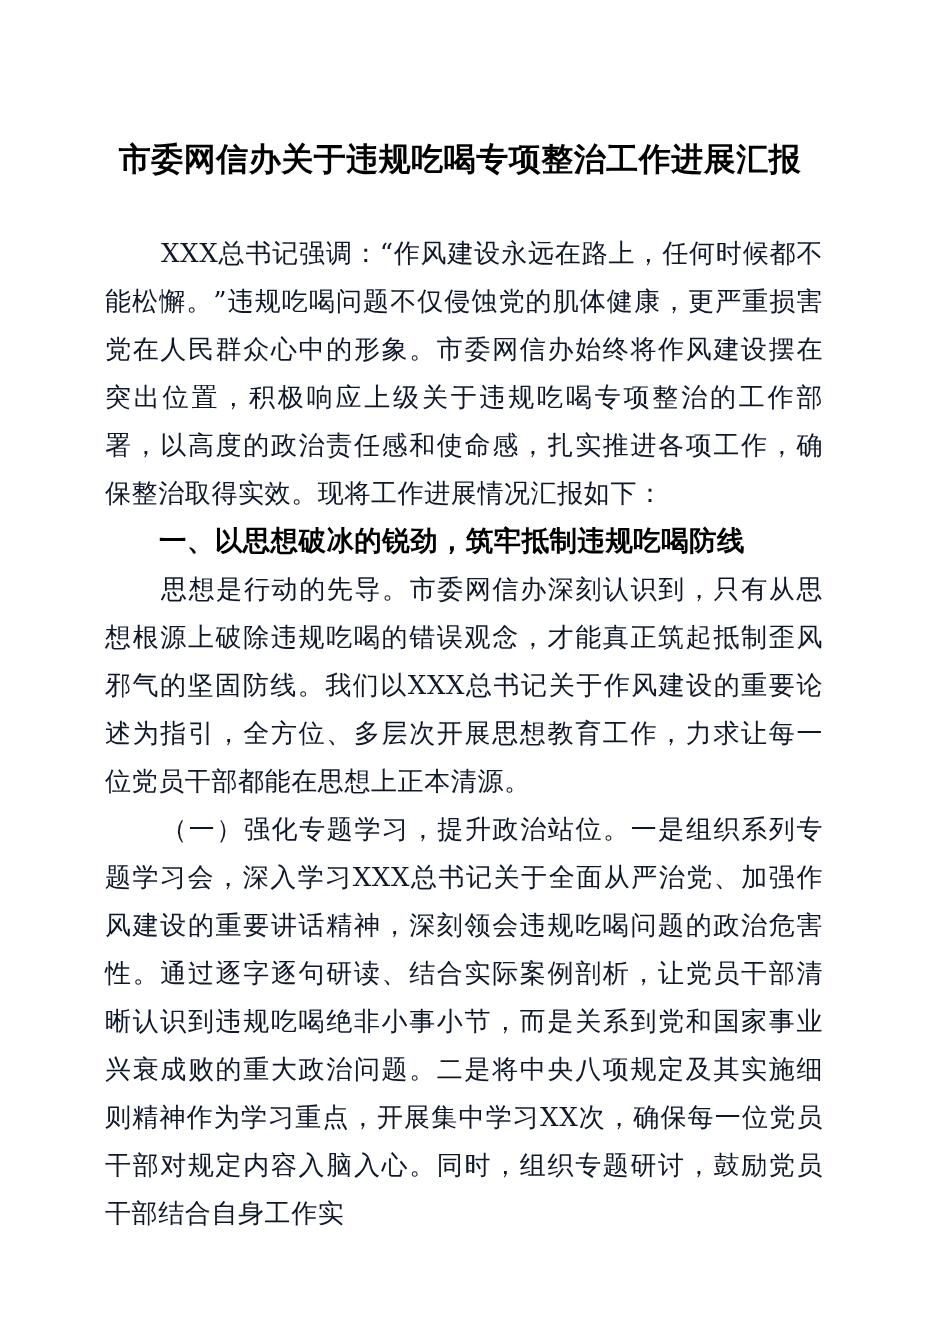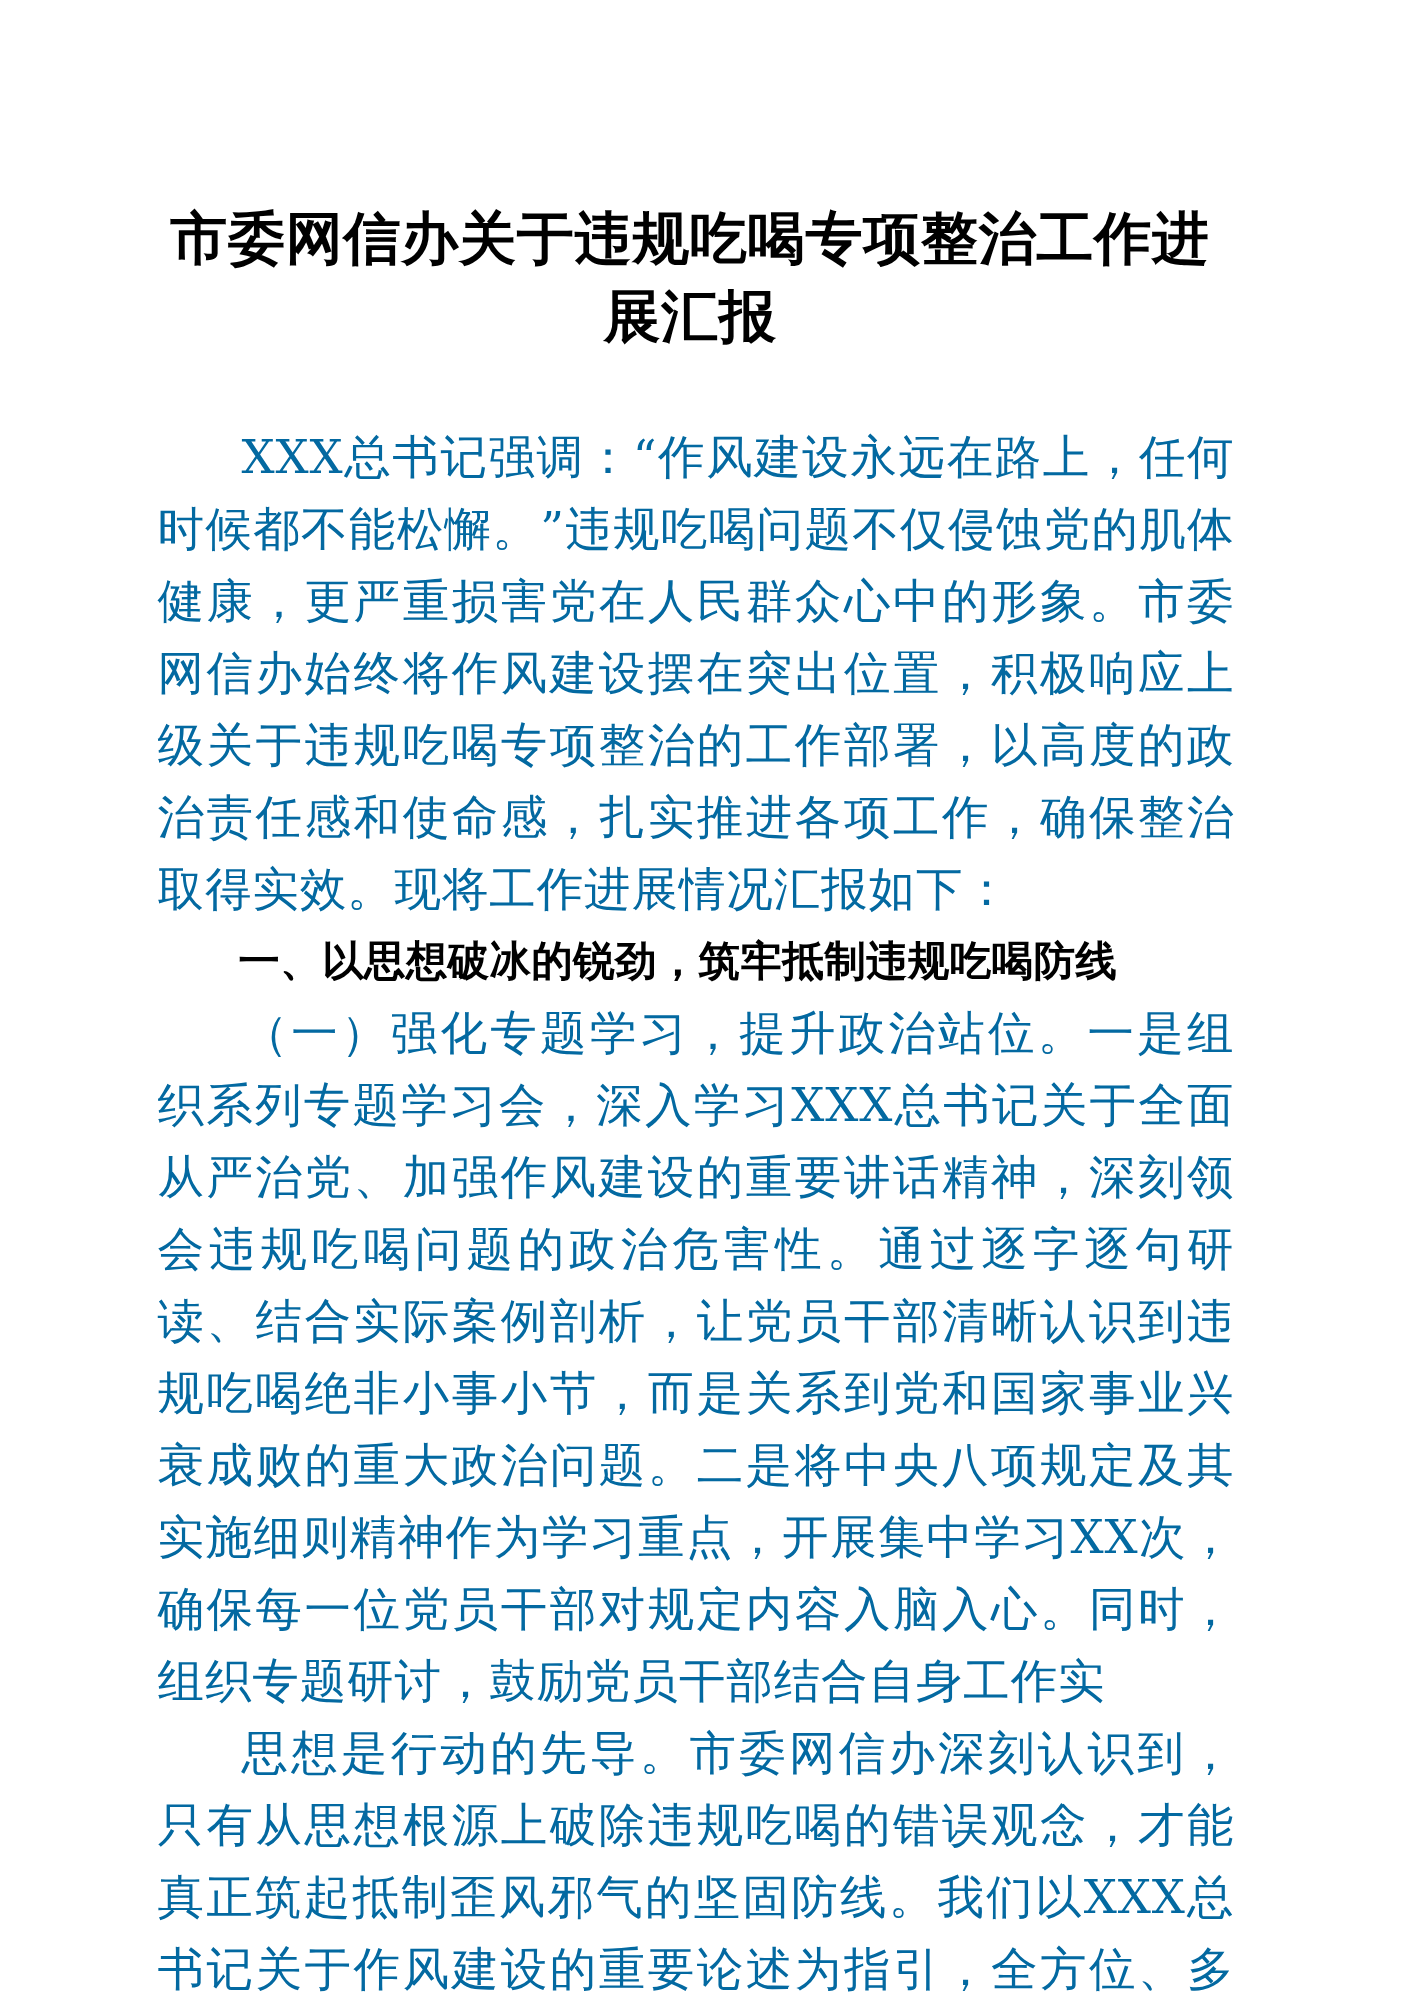--- a/index.html
+++ b/index.html
@@ -21,36 +21,36 @@
     position: absolute;
     left: 105px;
     top: 0;
     width: 718px;
   }
 
   
   .doc-title {
     font-family: "DejaVu Serif", "Liberation Serif", serif;
     font-weight: 700;
-    font-size: 38px;
+    font-size: 32px;
     line-height: 52px;
     color: #000000;
     text-align: center;
     margin: 0;
     padding-top: 133px;
     letter-spacing: 0.5px;
     width: 710px;
   }
 
   
   .body-para {
     font-family: "DejaVu Serif", "Liberation Serif", serif;
-    font-size: 31px;
+    font-size: 26px;
     line-height: 48px;
-    color: #0369a1;
+    color: #0f172a;
     text-align: justify;
     text-justify: inter-character;
     text-indent: 56px;
     margin: 0;
     letter-spacing: 0.6px;
     font-weight: 400;
   }
 
   .body-para:first-of-type {
     margin-top: 44px;
@@ -74,18 +74,18 @@
 
 <div class="page">
   <div class="content">
 
     <h1 class="doc-title">市委网信办关于违规吃喝专项整治工作进展汇报</h1>
 
     <p class="body-para">XXX总书记强调：“作风建设永远在路上，任何时候都不能松懈。”违规吃喝问题不仅侵蚀党的肌体健康，更严重损害党在人民群众心中的形象。市委网信办始终将作风建设摆在突出位置，积极响应上级关于违规吃喝专项整治的工作部署，以高度的政治责任感和使命感，扎实推进各项工作，确保整治取得实效。现将工作进展情况汇报如下：</p>
 
     <p class="section-heading">一、以思想破冰的锐劲，筑牢抵制违规吃喝防线</p>
 
+    <p class="body-para">思想是行动的先导。市委网信办深刻认识到，只有从思想根源上破除违规吃喝的错误观念，才能真正筑起抵制歪风邪气的坚固防线。我们以XXX总书记关于作风建设的重要论述为指引，全方位、多层次开展思想教育工作，力求让每一位党员干部都能在思想上正本清源。</p>
+
     <p class="body-para">（一）强化专题学习，提升政治站位。一是组织系列专题学习会，深入学习XXX总书记关于全面从严治党、加强作风建设的重要讲话精神，深刻领会违规吃喝问题的政治危害性。通过逐字逐句研读、结合实际案例剖析，让党员干部清晰认识到违规吃喝绝非小事小节，而是关系到党和国家事业兴衰成败的重大政治问题。二是将中央八项规定及其实施细则精神作为学习重点，开展集中学习XX次，确保每一位党员干部对规定内容入脑入心。同时，组织专题研讨，鼓励党员干部结合自身工作实</p>
-
-    <p class="body-para">思想是行动的先导。市委网信办深刻认识到，只有从思想根源上破除违规吃喝的错误观念，才能真正筑起抵制歪风邪气的坚固防线。我们以XXX总书记关于作风建设的重要论述为指引，全方位、多层次开展思想教育工作，力求让每一位党员干部都能在思想上正本清源。</p>
 
   </div>
 </div>
 
 </body></html>

